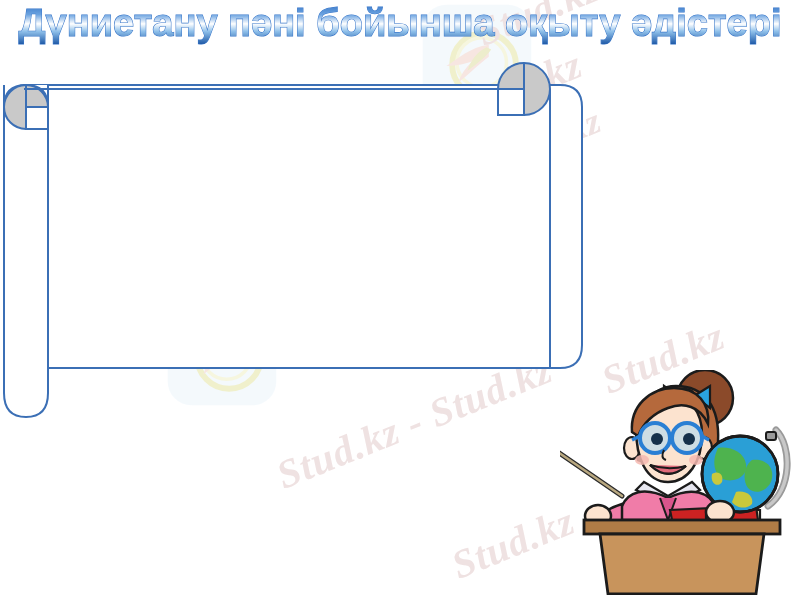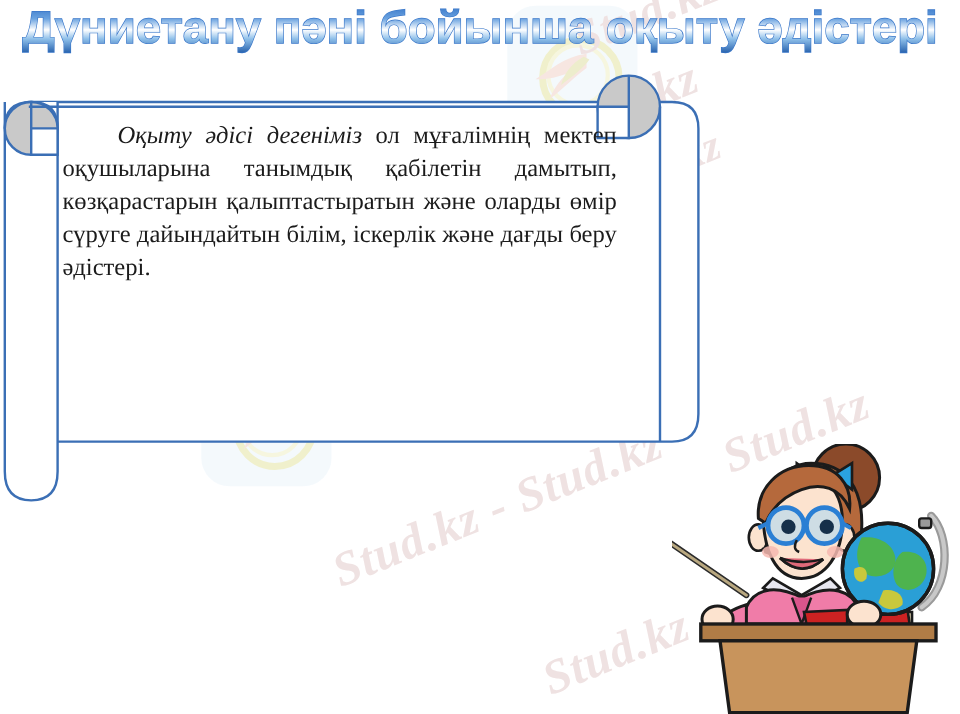--- a/index.html
+++ b/index.html
@@ -176,23 +176,20 @@
                A 26 26 0 1 1 524 60
                A 26 26 0 0 1 524 8 Z" fill="#c9c9c9" stroke="#3b6fb5" stroke-width="2"></path>
       <path d="M 524 8 L 524 34" fill="none" stroke="#3b6fb5" stroke-width="2"></path>
       <path d="M 498 34 L 498 60 L 524 60 L 524 34 Z" fill="#ffffff" stroke="#3b6fb5" stroke-width="2"></path>
 
       <path d="M 550 34 L 550 313" fill="none" stroke="#3b6fb5" stroke-width="2"></path>
       <path d="M 498 34 L 24 34" fill="none" stroke="#3b6fb5" stroke-width="2"></path>
     </svg>
   </div>
 
-  <div class="scroll-text">
-    <span class="lead">Оқыту әдісі дегеніміз</span><span> ол мұғалімнің мектеп оқушыларына танымдық қабілетін дамытып,  көзқарастарын  қалыптастыратын және оларды өмір сүруге дайындайтын білім, іскерлік және дағды беру әдістері.</span>
-  </div>
 
   <div class="teacher-wrap">
     <svg class="teacher-svg" width="240" height="225" viewBox="0 0 240 225">
 
       <g>
         <line x1="-8" y1="78" x2="62" y2="126" stroke="#2b2b2b" stroke-width="5" stroke-linecap="round"></line>
         <line x1="-8" y1="78" x2="62" y2="126" stroke="#b9a880" stroke-width="2.4" stroke-linecap="round"></line>
       </g>
 
       <g>

